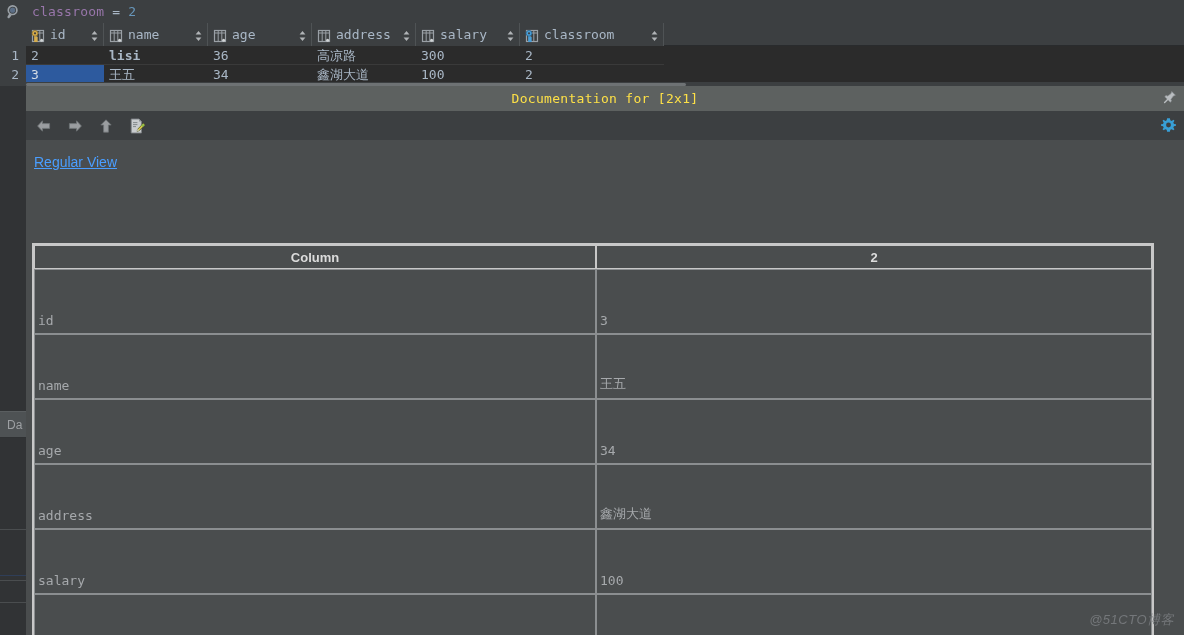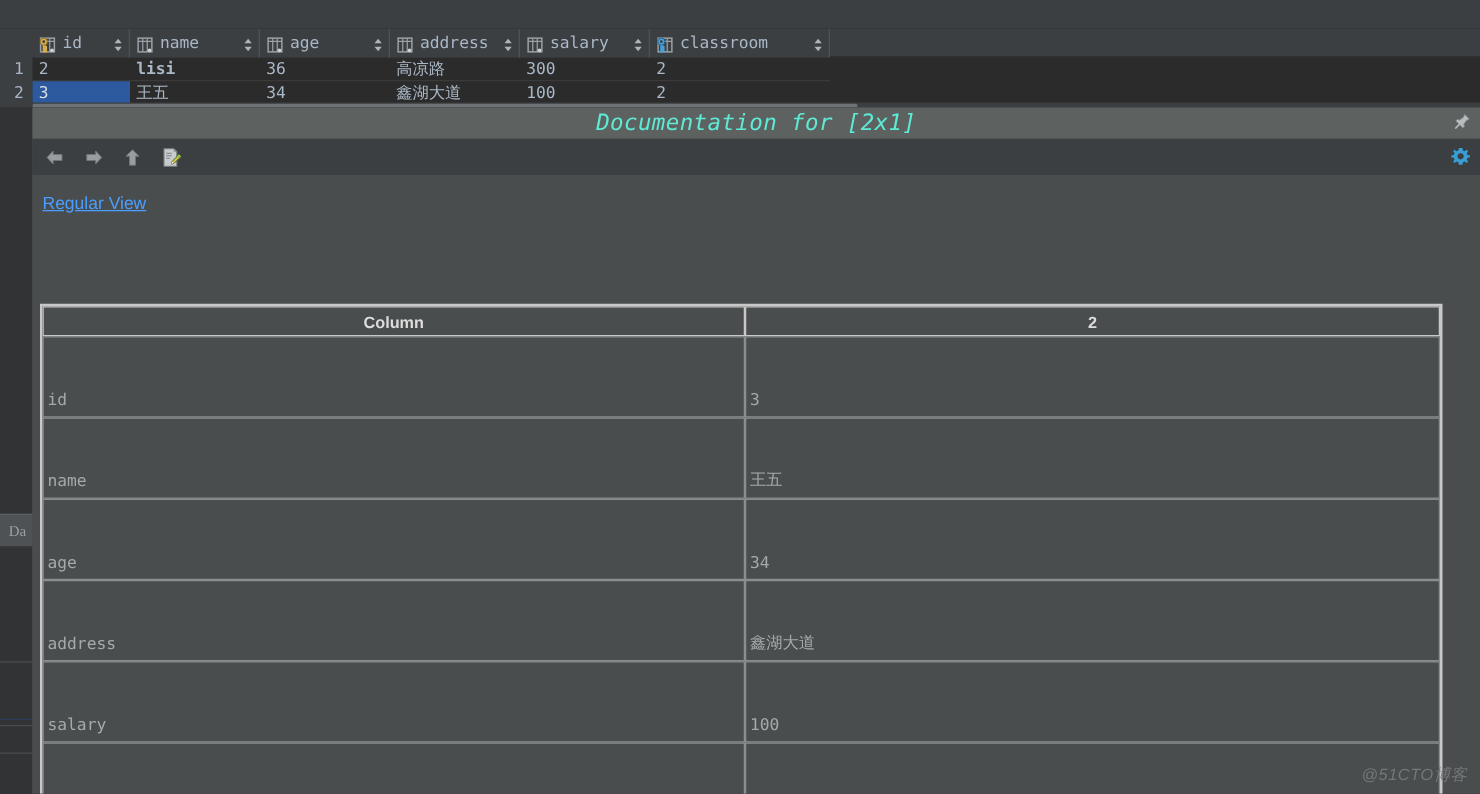--- a/index.html
+++ b/index.html
@@ -28,21 +28,21 @@
   }
   .gutter-tab {
     position: absolute;
     left: 0; top: 411px;
     width: 30px; height: 27px;
     background: #4e5254;
     border-top: 1px solid #5a5e60;
     border-bottom: 1px solid #2f3133;
     color: #9da0a3;
     font-size: 12px;
-    font-family: Liberation Serif, serif;
+    font-family: Liberation Sans, sans-serif;
     line-height: 26px;
     padding-left: 7px;
     overflow: hidden;
     white-space: nowrap;
   }
   .gutter-line {
     position: absolute;
     left: 0; width: 26px; height: 1px;
     background: #4a4d4f;
   }
@@ -157,25 +157,24 @@
     width: 1158px; height: 549px;
     background: #4a4d4e;
   }
   .doc-titlebar {
     position: absolute; left: 0; top: 0;
     width: 1158px; height: 25px;
     background: #5d6160;
     display: flex; align-items: center; justify-content: center;
   }
   .doc-title {
-    color: #5eead4;
-    font-family: "DejaVu Sans Mono", "Liberation Mono", monospace;
-    font-size: 18px;
+    color: #fde047;
+    font-family: "DejaVu Sans Mono", "Liberation Mono", monospace;
+    font-size: 13px;
     letter-spacing: .3px;
-    font-style: italic;
   }
   .pin-icon {
     position: absolute; right: 7px; top: 4px;
     width: 16px; height: 16px;
   }
   .doc-toolbar {
     position: absolute; left: 0; top: 25px;
     width: 1158px; height: 29px;
     background: #3c3f41;
     display: flex; align-items: center;
@@ -249,20 +248,30 @@
     font-size: 13px;
     letter-spacing: .5px;
     font-style: italic;
   }
 </style>
 </head>
 <body>
 
 <div id="app">
 
+  <div class="filter-bar">
+    <span class="search-icon">
+      <svg viewBox="0 0 16 16" width="16" height="16">
+        <circle cx="6.6" cy="6.2" r="4.3" fill="none" stroke="#9aa0a6" stroke-width="1.7"></circle>
+        <circle cx="6.6" cy="6.2" r="2.6" fill="#5c6f87"></circle>
+        <path d="M3.3 9.6 L1.2 13.3 L2.9 14.6 L5.6 11.6" fill="#9aa0a6"></path>
+      </svg>
+    </span>
+    <span class="filter-text"><span class="tok-col">classroom</span><span class="tok-op"> </span><span class="tok-op">=</span><span class="tok-op"> </span><span class="tok-num">2</span></span>
+  </div>
 
   <div class="grid">
     <div class="grid-head"></div>
     <div class="rownum-col"></div>
     <div id="grid-headers">
         <div class="hcell" style="left: 26px; width: 78px;">
           <span class="col-icon"><svg viewBox="0 0 14 14" width="14" height="14">
               <rect x="1.5" y="1.5" width="11" height="11" fill="none" stroke="#9aa0a6" stroke-width="1.2"></rect>
               <path d="M5.2 1.5 V12.5 M8.8 1.5 V12.5 M1.5 4 H12.5" stroke="#9aa0a6" stroke-width="1"></path>
               <circle cx="4" cy="4.3" r="2.9" fill="#d6ad4e" stroke="#8a6c1e" stroke-width=".7"></circle>

